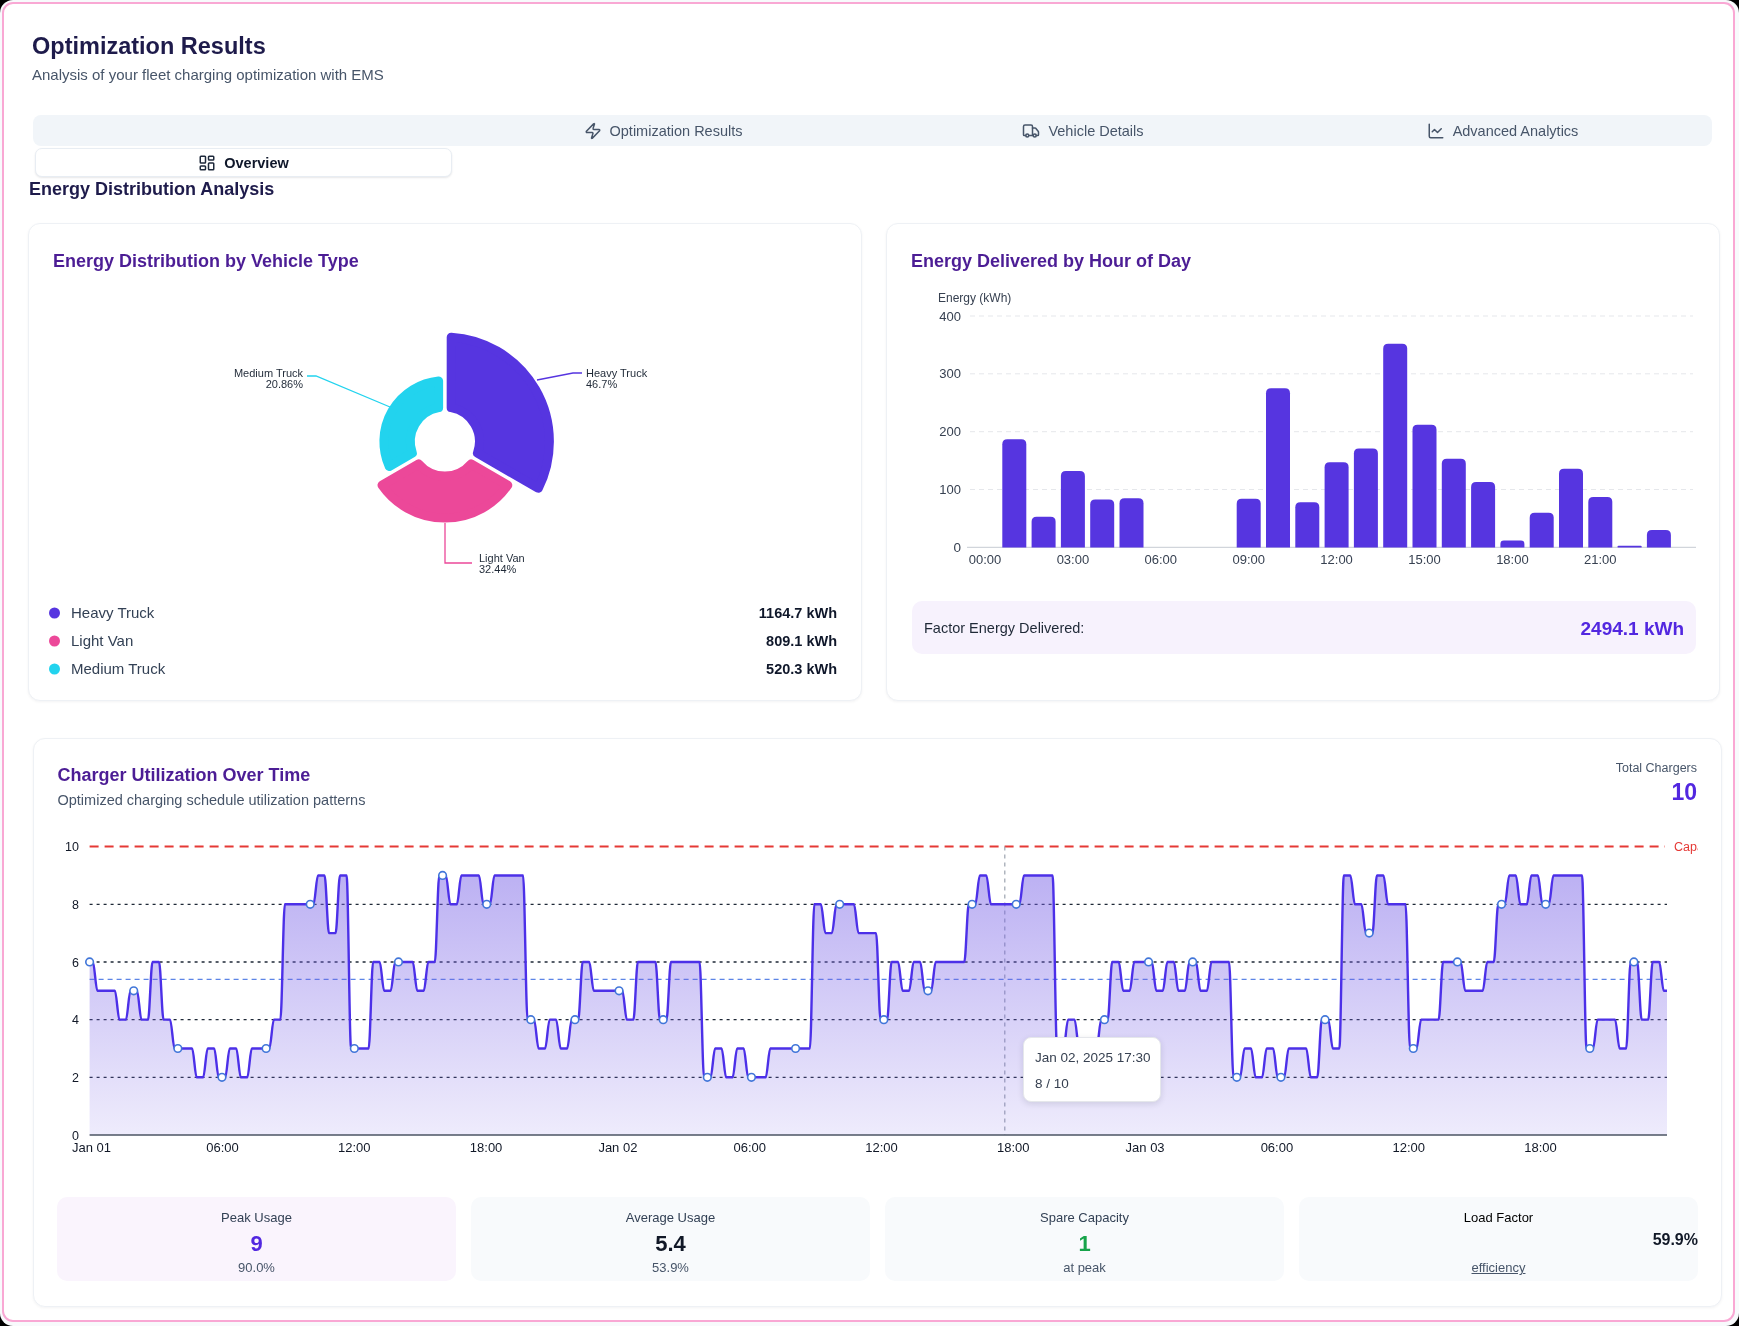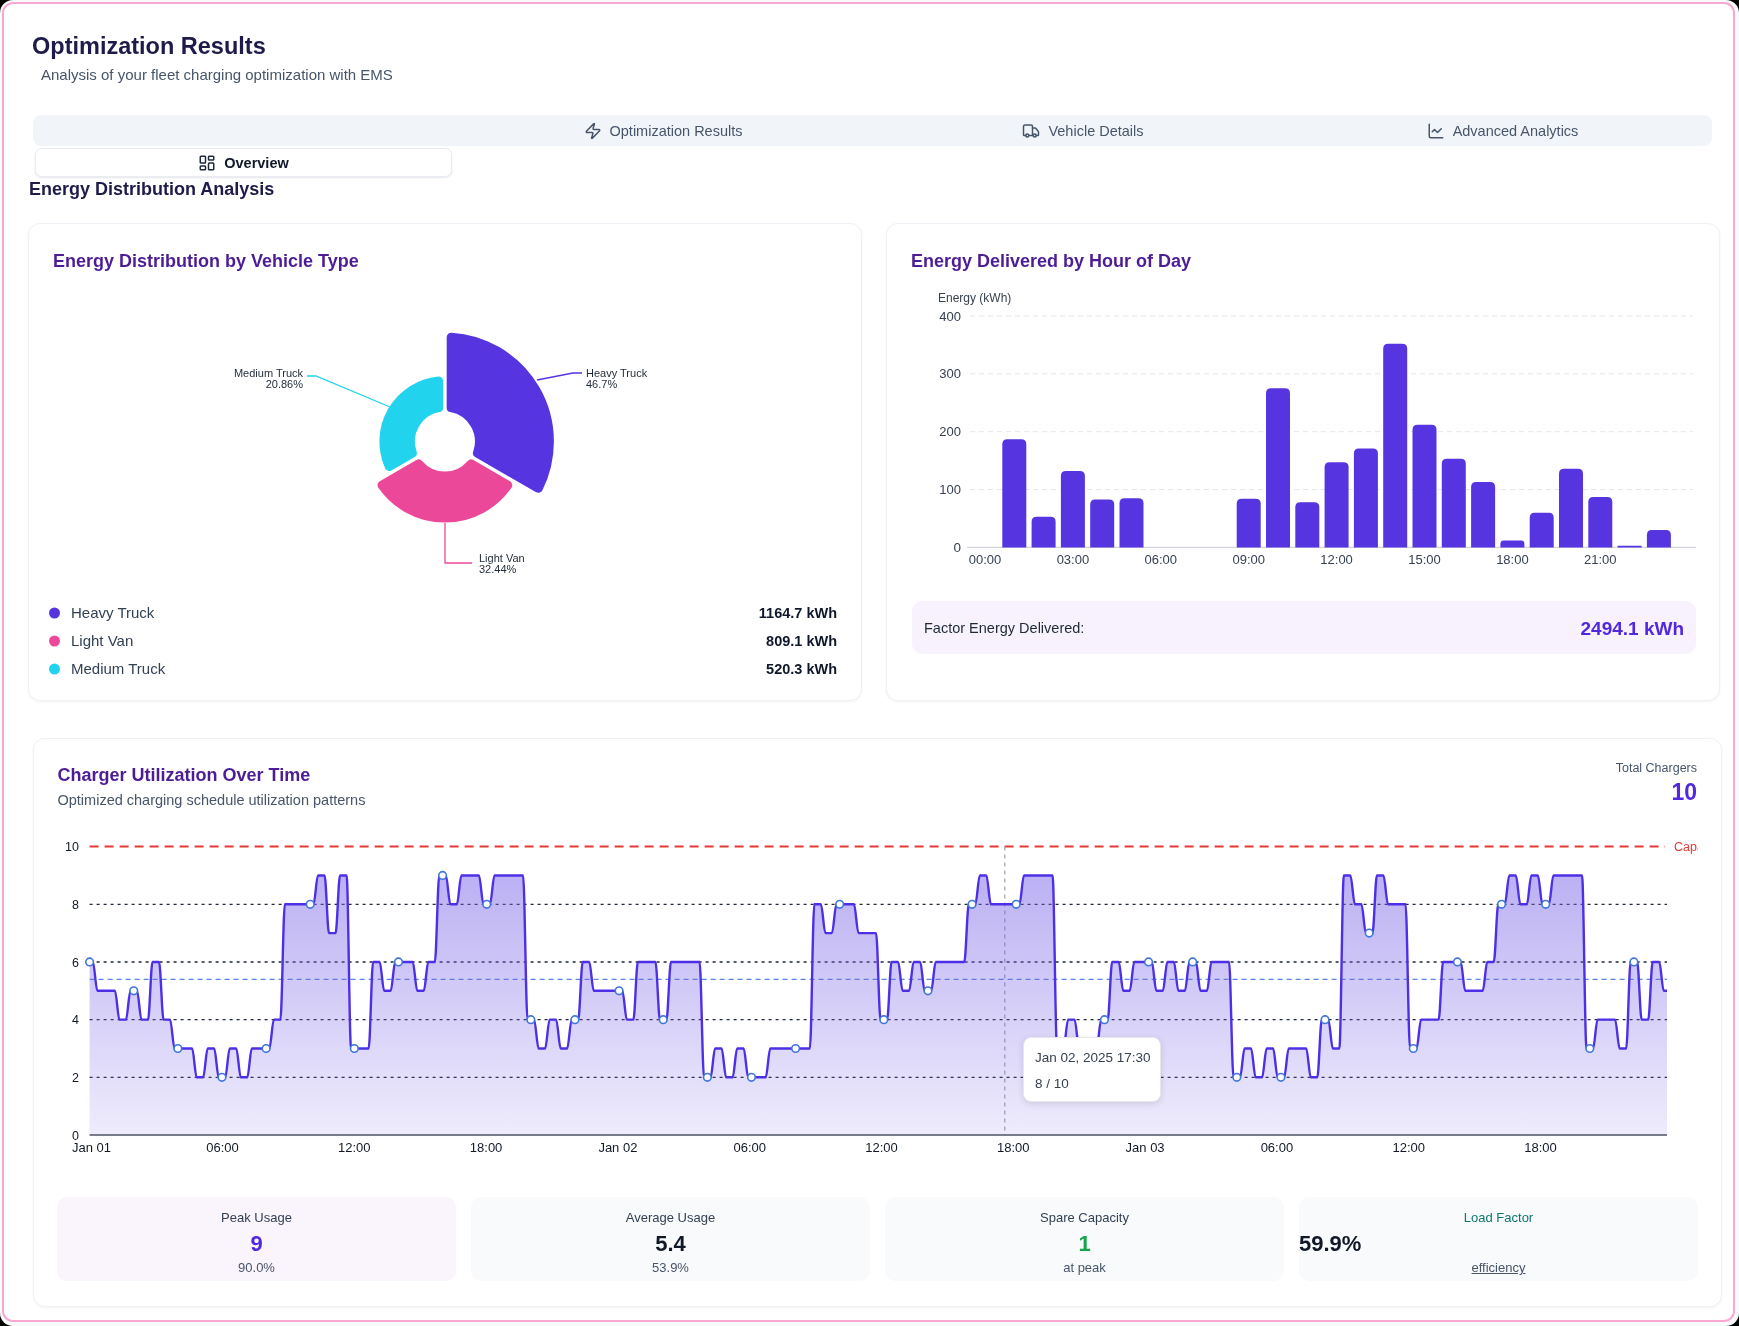--- a/index.html
+++ b/index.html
@@ -2,21 +2,21 @@
 <html><head><meta charset="utf-8"><style>
 * { margin:0; padding:0; box-sizing:border-box; }
 html,body { width:1739px; height:1326px; background:#000; font-family:"Liberation Sans",sans-serif; }
 .ring { position:absolute; left:0; top:0; width:1739px; height:1326px; background:#f8fafc; border-radius:13px; }
 .page { position:absolute; left:2px; top:2px; width:1733px; height:1320px; background:#fff;
         border:2px solid #f9a8d4; border-radius:11px; overflow:hidden; }
 .abs { position:absolute; }
 .card { position:absolute; background:#fff; border:1px solid #eef1f5; border-radius:12px;
         box-shadow:0 1px 3px rgba(15,23,42,0.05); }
 h1 { position:absolute; left:28px; top:29px; font-size:23.5px; font-weight:bold; color:#1e1b4b; }
-.sub { position:absolute; left:28px; top:62px; font-size:15px; color:#475569;margin-left:9px; }
+.sub { position:absolute; left:28px; top:62px; font-size:15px; color:#475569; }
 .tabs { position:absolute; left:29px; top:111px; width:1679px; height:31px; background:#f1f5f9; border-radius:8px; }
 .tab { position:absolute; top:0; height:31px; display:flex; align-items:center; justify-content:center;
         gap:8px; font-size:14.5px; color:#475569; font-weight:500; }
 .tab.active { top:1px; height:29px; background:#fff; border-radius:7px; color:#0f172a; font-weight:600;
         box-shadow:0 1px 2px rgba(15,23,42,0.10); border:1px solid #e8edf3;margin-top:32px; }
 .sect { position:absolute; left:25px; top:175px; font-size:18px; font-weight:bold; color:#1e1b4b; }
 .ctitle { position:absolute; font-size:18px; font-weight:bold; color:#4c1d95; }
 svg.chart { position:absolute; left:0; top:0; }
 </style></head><body>
 <div class="ring"></div>
@@ -228,16 +228,16 @@
   <div class="abs" style="left:1295px;top:1193px;width:399px;height:84px;background:#f8fafc;border-radius:10px;"></div>
   <div class="abs" style="left:53px;top:1206px;width:399px;text-align:center;font-size:13px;color:#334155;">Peak Usage</div>
   <div class="abs" style="left:53px;top:1227px;width:399px;text-align:center;font-size:22px;font-weight:bold;color:#5227e0;">9</div>
   <div class="abs" style="left:53px;top:1256px;width:399px;text-align:center;font-size:13px;color:#475569;">90.0%</div>
   <div class="abs" style="left:467px;top:1206px;width:399px;text-align:center;font-size:13px;color:#334155;">Average Usage</div>
   <div class="abs" style="left:467px;top:1227px;width:399px;text-align:center;font-size:22px;font-weight:bold;color:#111827;">5.4</div>
   <div class="abs" style="left:467px;top:1256px;width:399px;text-align:center;font-size:13px;color:#475569;">53.9%</div>
   <div class="abs" style="left:881px;top:1206px;width:399px;text-align:center;font-size:13px;color:#334155;">Spare Capacity</div>
   <div class="abs" style="left:881px;top:1227px;width:399px;text-align:center;font-size:22px;font-weight:bold;color:#16a34a;">1</div>
   <div class="abs" style="left:881px;top:1256px;width:399px;text-align:center;font-size:13px;color:#475569;">at peak</div>
-  <div class="abs" style="left:1295px;top:1206px;width:399px;text-align:center;font-size:13px;color:#0f766e;">Load Factor</div>
-  <div class="abs" style="left:1295px;top:1227px;width:399px;text-align:left;font-size:22px;font-weight:bold;color:#111827;">59.9%</div>
+  <div class="abs" style="left:1295px;top:1206px;width:399px;text-align:center;font-size:13px;color:#000000;">Load Factor</div>
+  <div class="abs" style="left:1295px;top:1227px;width:399px;text-align:right;font-size:16px;font-weight:bold;color:#111827;">59.9%</div>
   <div class="abs" style="left:1295px;top:1256px;width:399px;text-align:center;font-size:13px;color:#475569;text-decoration:underline;">efficiency</div>
 </div>
 
 </body></html>

